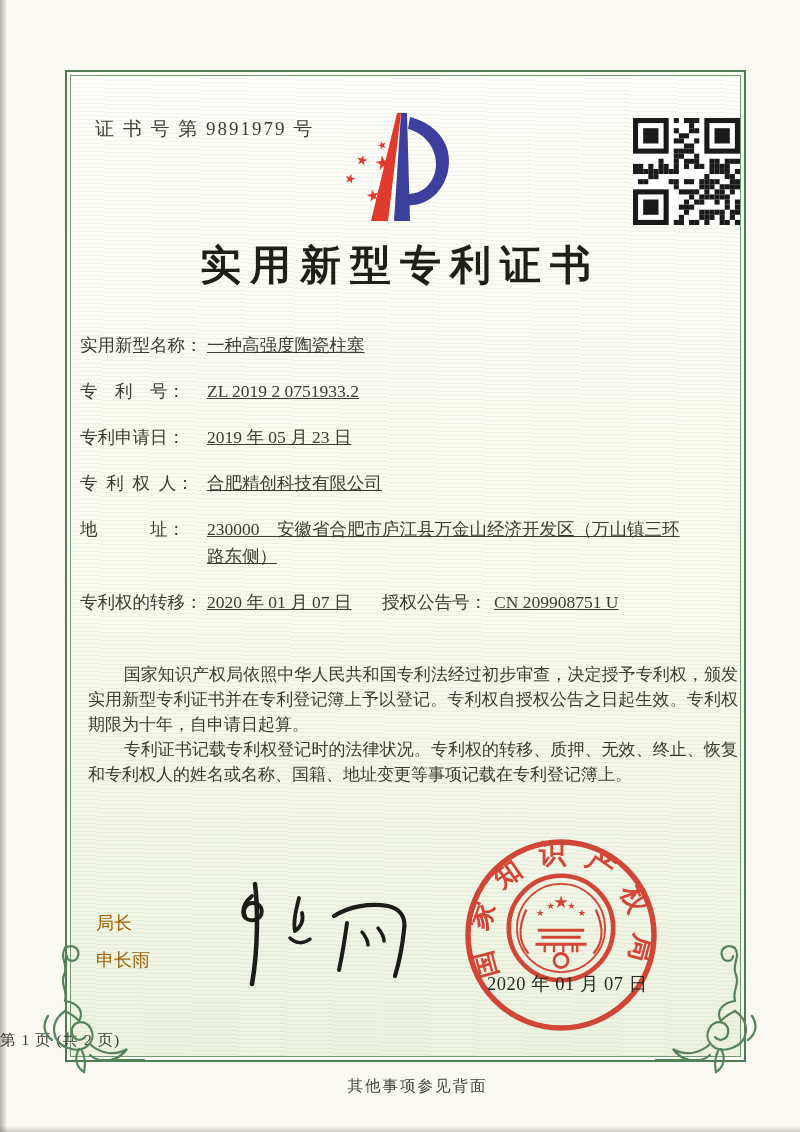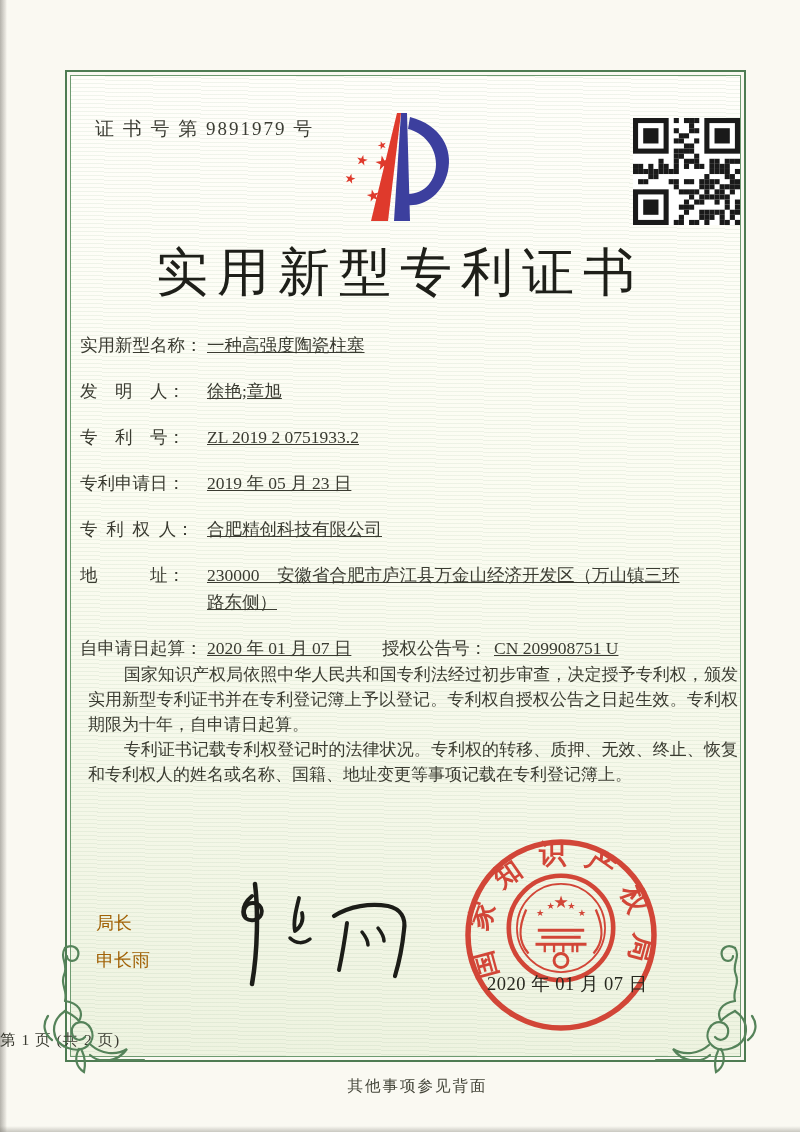--- a/index.html
+++ b/index.html
@@ -45,21 +45,21 @@
   .corner-flourish.right{right:38px;top:944px;transform:scaleX(-1);}
 
   .abs{position:absolute;}
 
   .cert-no{left:95px;top:116px;font-size:19px;letter-spacing:2px;color:#3c3d34;}
 
   .logo{left:333px;top:103px;width:134px;height:128px;}
   .qr{left:633px;top:118px;width:107px;height:107px;background:#fff;}
 
   .title{left:0;right:0;top:238px;text-align:center;
-    font-size:52px;font-weight:400;letter-spacing:9px;color:var(--ink-strong);}
+    font-size:41px;font-weight:700;letter-spacing:9px;color:var(--ink-strong);}
 
   .fields{left:80px;top:332px;width:650px;font-size:17.5px;color:#3a3b31;}
   .field-row{display:flex;line-height:27px;margin-bottom:19px;position:relative;}
   .field-label{flex:0 0 127px;white-space:nowrap;}
   .field-value{flex:1;text-decoration:underline;}
   .field-value.addr{max-width:474px;}
   .pair2{position:absolute;left:302px;top:0;display:flex;white-space:nowrap;}
   .pair2 .field-label{flex:0 0 auto;margin-right:7px;}
 
   .paragraphs{left:88px;top:662px;width:650px;font-size:17px;line-height:25px;
@@ -278,41 +278,37 @@
     </svg>
 
   <div class="abs title">实用新型专利证书</div>
 
   <div class="abs fields">
     <div class="field-row">
       <span class="field-label">实用新型名称：</span>
       <span class="field-value">一种高强度陶瓷柱塞</span>
     </div>
     <div class="field-row">
-      <span class="field-label">发　明　人：</span>
-      <span class="field-value">徐艳;章旭</span>
-    </div>
-    <div class="field-row">
       <span class="field-label">专　利　号：</span>
       <span class="field-value">ZL 2019 2 0751933.2</span>
     </div>
     <div class="field-row">
       <span class="field-label">专利申请日：</span>
       <span class="field-value">2019 年 05 月 23 日</span>
     </div>
     <div class="field-row">
       <span class="field-label">专 利 权 人：</span>
       <span class="field-value">合肥精创科技有限公司</span>
     </div>
     <div class="field-row">
       <span class="field-label">地　　　址：</span>
       <span class="field-value addr">230000　安徽省合肥市庐江县万金山经济开发区（万山镇三环路东侧）</span>
     </div>
     <div class="field-row">
-      <span class="field-label">自申请日起算：</span>
+      <span class="field-label">专利权的转移：</span>
       <span class="field-value">2020 年 01 月 07 日</span>
       <span class="pair2">
         <span class="field-label">授权公告号：</span>
         <span class="field-value">CN 209908751 U</span>
       </span>
     </div>
   </div>
 
   <div class="abs paragraphs">
     <p>国家知识产权局依照中华人民共和国专利法经过初步审查，决定授予专利权，颁发实用新型专利证书并在专利登记簿上予以登记。专利权自授权公告之日起生效。专利权期限为十年，自申请日起算。</p>

